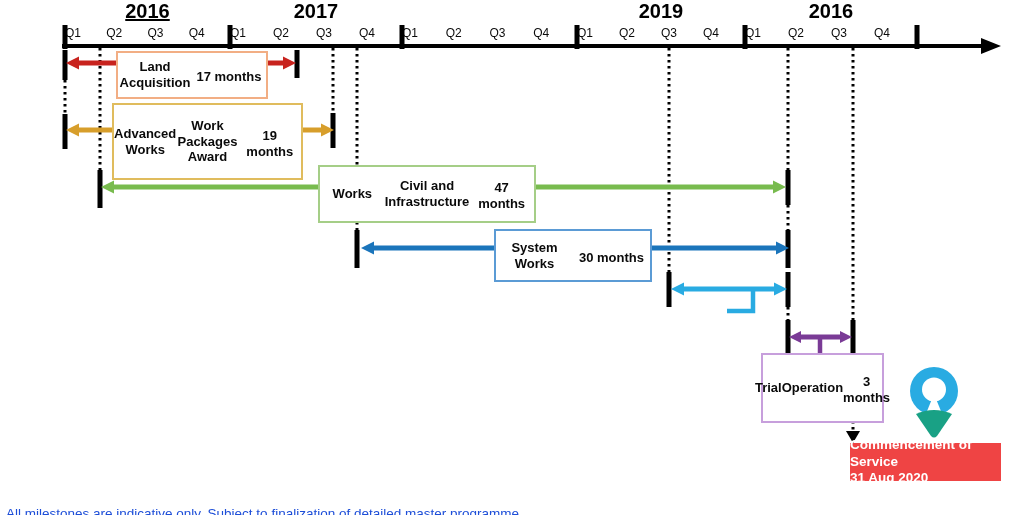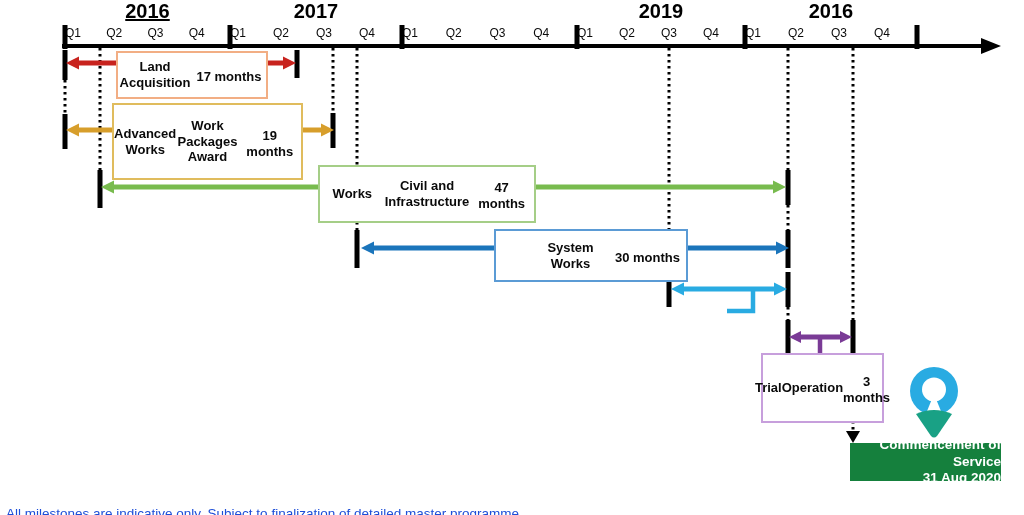--- a/index.html
+++ b/index.html
@@ -16,22 +16,22 @@
   .svg-layer { position:absolute; left:0; top:0; z-index:2; }
   .pbox {
     position:absolute; background:#ffffff; z-index:3;
     display:flex; flex-direction:row; justify-content:center; align-items:center;
     text-align:center; font-weight:bold; font-size:13px; line-height:1.2; color:#0a0a0a;
   }
   .pbox div { width:100%; }
   .pbox .duration { margin-top:4px; }
   .milestone-box {
     position:absolute; left:850px; top:443px; width:151px; height:38px;
-    background:#15803d; color:#ffffff; z-index:3;
-    display:flex; flex-direction:column; justify-content:center; align-items:flex-end;
+    background:#ef4444; color:#ffffff; z-index:3;
+    display:flex; flex-direction:column; justify-content:center; align-items:flex-start;
     text-align:center; font-weight:bold; font-size:13.5px; line-height:1.25;
   }
   .pin-icon { position:absolute; left:903px; top:364px; z-index:3; }
   .footer-note {
     position:absolute; left:6px; top:506px; font-size:13.5px; color:#1d4ed8; z-index:3;
   }
 </style>
 </head>
 <body>
 
@@ -162,21 +162,21 @@
     <div>Work Packages Award</div>
     <div class="duration">19 months</div>
   </div>
 
   <div class="pbox" style="left:318px;top:165px;width:214px;height:54px;border:2px solid #A5CE87;">
     <div>Works</div>
     <div>Civil and Infrastructure</div>
     <div class="duration">47 months</div>
   </div>
 
-  <div class="pbox" style="left:494px;top:229px;width:154px;height:49px;border:2px solid #5B9BD5;padding-left:36px;">
+  <div class="pbox" style="left:494px;top:229px;width:154px;height:49px;border:2px solid #5B9BD5;">
     <div>System Works</div>
     <div class="duration">30 months</div>
   </div>
 
 
   <div class="pbox" style="left:761px;top:353px;width:119px;height:66px;border:2px solid #C79FDC;">
     <div>Trial</div>
     <div>Operation</div>
     <div class="duration">3 months</div>
   </div>

